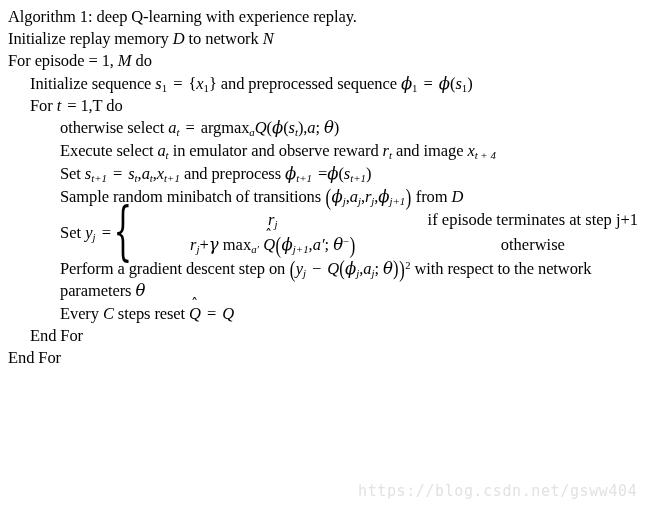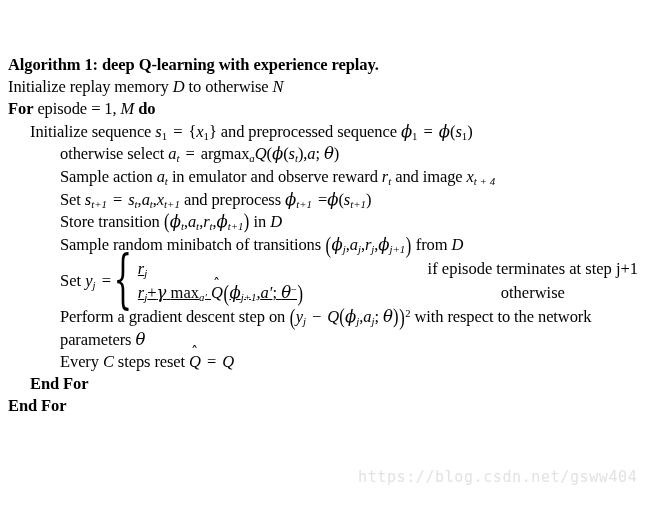--- a/index.html
+++ b/index.html
@@ -26,22 +26,22 @@
 
   .line {
     line-height: 1.345;
     white-space: nowrap;
     letter-spacing: -0.1px;
   }
 
   .indent-1 { padding-left: 22px; }
   .indent-2 { padding-left: 52px; }
 
-  .kw { font-weight: bold; }
-  .title { font-weight: bold; margin-top: 48px; }
+  .kw { font-weight: normal; }
+  .title { font-weight: normal; }
 
   
   .v {
     font-style: italic;
     font-family: "Liberation Serif", "DejaVu Serif", serif;
   }
   
   .gk {
     font-family: "DejaVu Serif", "Liberation Serif", serif;
     font-style: italic;
@@ -119,79 +119,79 @@
     justify-content: center;
   }
   .case-line {
     display: flex;
     align-items: baseline;
     white-space: nowrap;
     line-height: 1.5;
   }
   .case-expr {
     width: 270px;
-    text-decoration: underline;
+    text-align: center;
   }
   .case-cond {
     text-align: center;
     min-width: 250px;
   }
 
   .wrapline { white-space: normal; }
 
   #watermark {
     position: absolute;
     left: 358px;
-    top: 468px;
+    top: 482px;
     font-family: "DejaVu Sans Mono", "Liberation Mono", monospace;
     font-size: 15px;
     color: #e2e2e2;
     letter-spacing: 0.6px;
     white-space: nowrap;
     user-select: none;
   }
 </style>
 </head>
 <body>
 
 <div id="algorithm-block">
 
   <div class="line title">Algorithm 1: deep Q-learning with experience replay.</div>
 
   <div class="line">
-    <span>Initialize replay memory </span><span class="v">D</span><span> to otherwise </span><span class="v">N</span>
+    <span>Initialize replay memory </span><span class="v">D</span><span> to network </span><span class="v">N</span>
   </div>
 
 
 
   <div class="line">
     <span class="kw">For</span><span> episode </span><span>=</span><span> 1, </span><span class="v">M</span><span> </span><span class="kw">do</span>
   </div>
 
   <div class="line indent-1">
     <span>Initialize sequence </span><span class="v">s</span><sub class="up">1</sub><span class="op"> </span><span>=</span><span class="op"> </span><span>{</span><span class="v">x</span><sub class="up">1</sub><span>}</span><span> and preprocessed sequence </span><span class="gk">ϕ</span><sub class="up">1</sub><span class="op"> </span><span>=</span><span class="op"> </span><span class="gk">ϕ</span><span>(</span><span class="v">s</span><sub class="up">1</sub><span>)</span>
   </div>
 
+  <div class="line indent-1">
+    <span class="kw">For</span><span> </span><span class="v">t</span><span class="op"> </span><span>=</span><span> 1,T </span><span class="kw">do</span>
+  </div>
 
 
   <div class="line indent-2">
     <span>otherwise select </span><span class="v">a</span><sub>t</sub><span class="op"> </span><span>=</span><span class="op"> </span><span>argmax</span><sub>a</sub><span class="v">Q</span><span>(</span><span class="gk">ϕ</span><span>(</span><span class="v">s</span><sub>t</sub><span>)</span><span>,</span><span class="v">a</span><span>; </span><span class="gk">θ</span><span>)</span>
   </div>
 
   <div class="line indent-2">
-    <span>Sample action </span><span class="v">a</span><sub>t</sub><span> in emulator and observe reward </span><span class="v">r</span><sub>t</sub><span> and image </span><span class="v">x</span><sub>t + 4</sub>
+    <span>Execute select </span><span class="v">a</span><sub>t</sub><span> in emulator and observe reward </span><span class="v">r</span><sub>t</sub><span> and image </span><span class="v">x</span><sub>t + 4</sub>
   </div>
 
   <div class="line indent-2">
     <span>Set </span><span class="v">s</span><sub>t+1</sub><span class="op"> </span><span>=</span><span class="op"> </span><span class="v">s</span><sub>t</sub><span>,</span><span class="v">a</span><sub>t</sub><span>,</span><span class="v">x</span><sub>t+1</sub><span> and preprocess </span><span class="gk">ϕ</span><sub>t+1</sub><span class="op"> </span><span>=</span><span class="gk">ϕ</span><span>(</span><span class="v">s</span><sub>t+1</sub><span>)</span>
   </div>
 
-  <div class="line indent-2">
-    <span>Store transition </span><span class="medparen">(</span><span class="gk">ϕ</span><sub>t</sub><span>,</span><span class="v">a</span><sub>t</sub><span>,</span><span class="v">r</span><sub>t</sub><span>,</span><span class="gk">ϕ</span><sub>t+1</sub><span class="medparen">)</span><span> in </span><span class="v">D</span>
-  </div>
 
   <div class="line indent-2">
     <span>Sample random minibatch of transitions </span><span class="bigparen">(</span><span class="gk">ϕ</span><sub>j</sub><span>,</span><span class="v">a</span><sub>j</sub><span>,</span><span class="v">r</span><sub>j</sub><span>,</span><span class="gk">ϕ</span><sub>j+1</sub><span class="bigparen">)</span><span> from </span><span class="v">D</span>
   </div>
 
   <div class="cases-row indent-2">
     <span class="cases-label"><span>Set </span><span class="v">y</span><sub>j</sub><span class="op"> </span><span>=</span></span>
     <span class="brace">{</span>
     <span class="cases-body">
       <span class="case-line">

